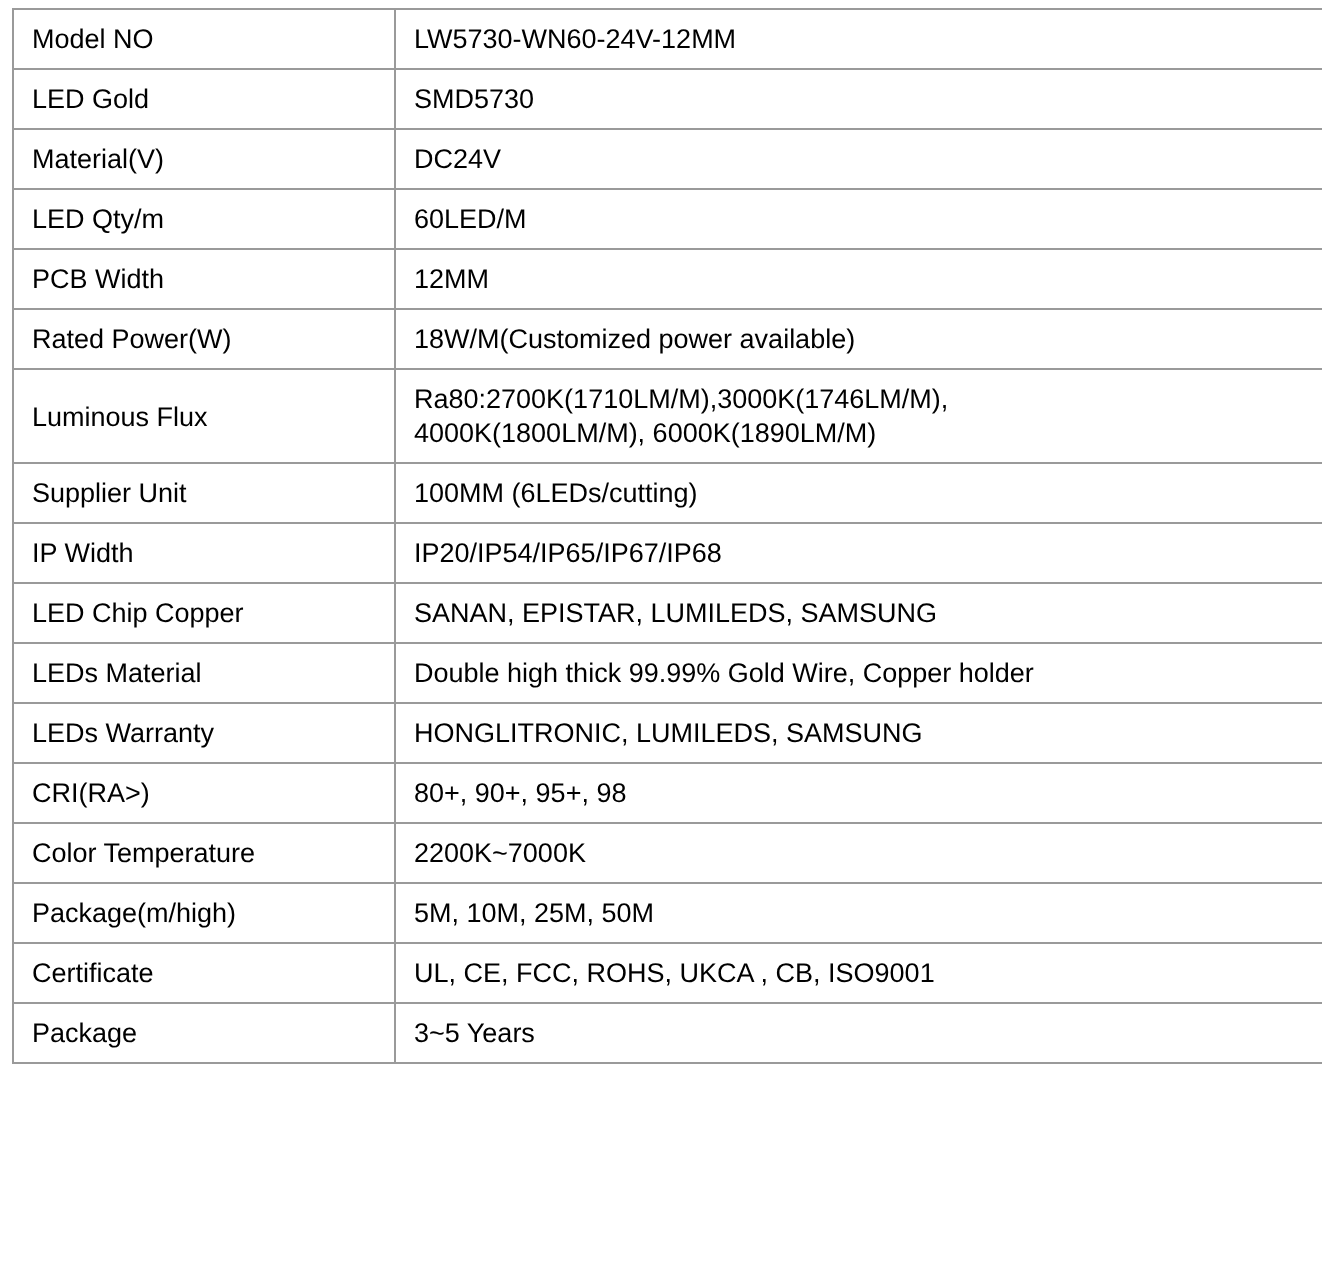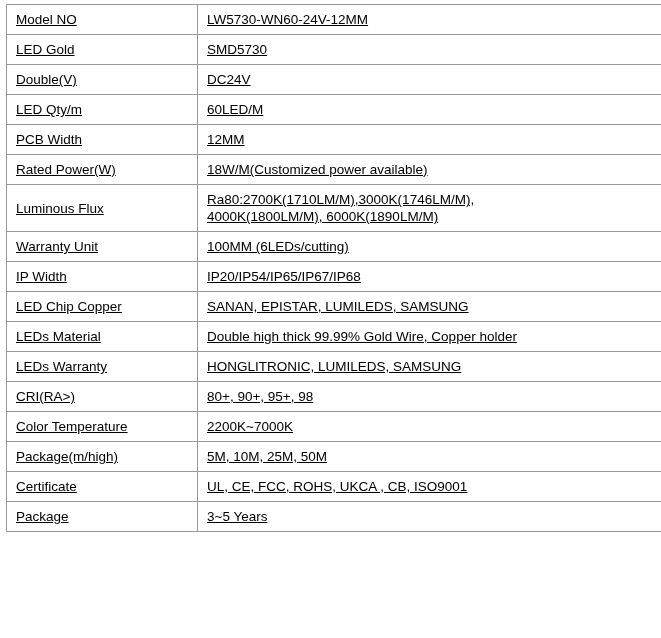--- a/index.html
+++ b/index.html
@@ -12,21 +12,20 @@
     height: 638px;
     font-family: "Liberation Sans", sans-serif;
     color: #000000;
     overflow: hidden;
   }
   .sheet {
     width: 661px;
     height: 483px;
     box-sizing: border-box;
     padding: 4px 6px 0 6px;
-    text-decoration: underline;
   }
   table.spec {
     border-collapse: collapse;
     width: 649px;
     table-layout: fixed;
   }
   table.spec td {
     border: 1px solid #9a9a9a;
     font-size: 13.5px;
     line-height: 17px;
@@ -53,42 +52,42 @@
     <tbody>
       <tr>
         <td class="label">Model NO</td>
         <td class="value">LW5730-WN60-24V-12MM</td>
       </tr>
       <tr>
         <td class="label">LED Gold</td>
         <td class="value">SMD5730</td>
       </tr>
       <tr>
-        <td class="label">Double(V)</td>
+        <td class="label">Material(V)</td>
         <td class="value">DC24V</td>
       </tr>
       <tr>
         <td class="label">LED Qty/m</td>
         <td class="value">60LED/M</td>
       </tr>
       <tr>
         <td class="label">PCB Width</td>
         <td class="value">12MM</td>
       </tr>
       <tr>
         <td class="label">Rated Power(W)</td>
         <td class="value">18W/M(Customized power available)</td>
       </tr>
       <tr>
         <td class="label">Luminous Flux</td>
         <td class="value multiline">Ra80:2700K(1710LM/M),3000K(1746LM/M),
 4000K(1800LM/M), 6000K(1890LM/M)</td>
       </tr>
       <tr>
-        <td class="label">Warranty Unit</td>
+        <td class="label">Supplier Unit</td>
         <td class="value">100MM (6LEDs/cutting)</td>
       </tr>
       <tr>
         <td class="label">IP Width</td>
         <td class="value">IP20/IP54/IP65/IP67/IP68</td>
       </tr>
       <tr>
         <td class="label">LED Chip Copper</td>
         <td class="value">SANAN, EPISTAR, LUMILEDS, SAMSUNG</td>
       </tr>

